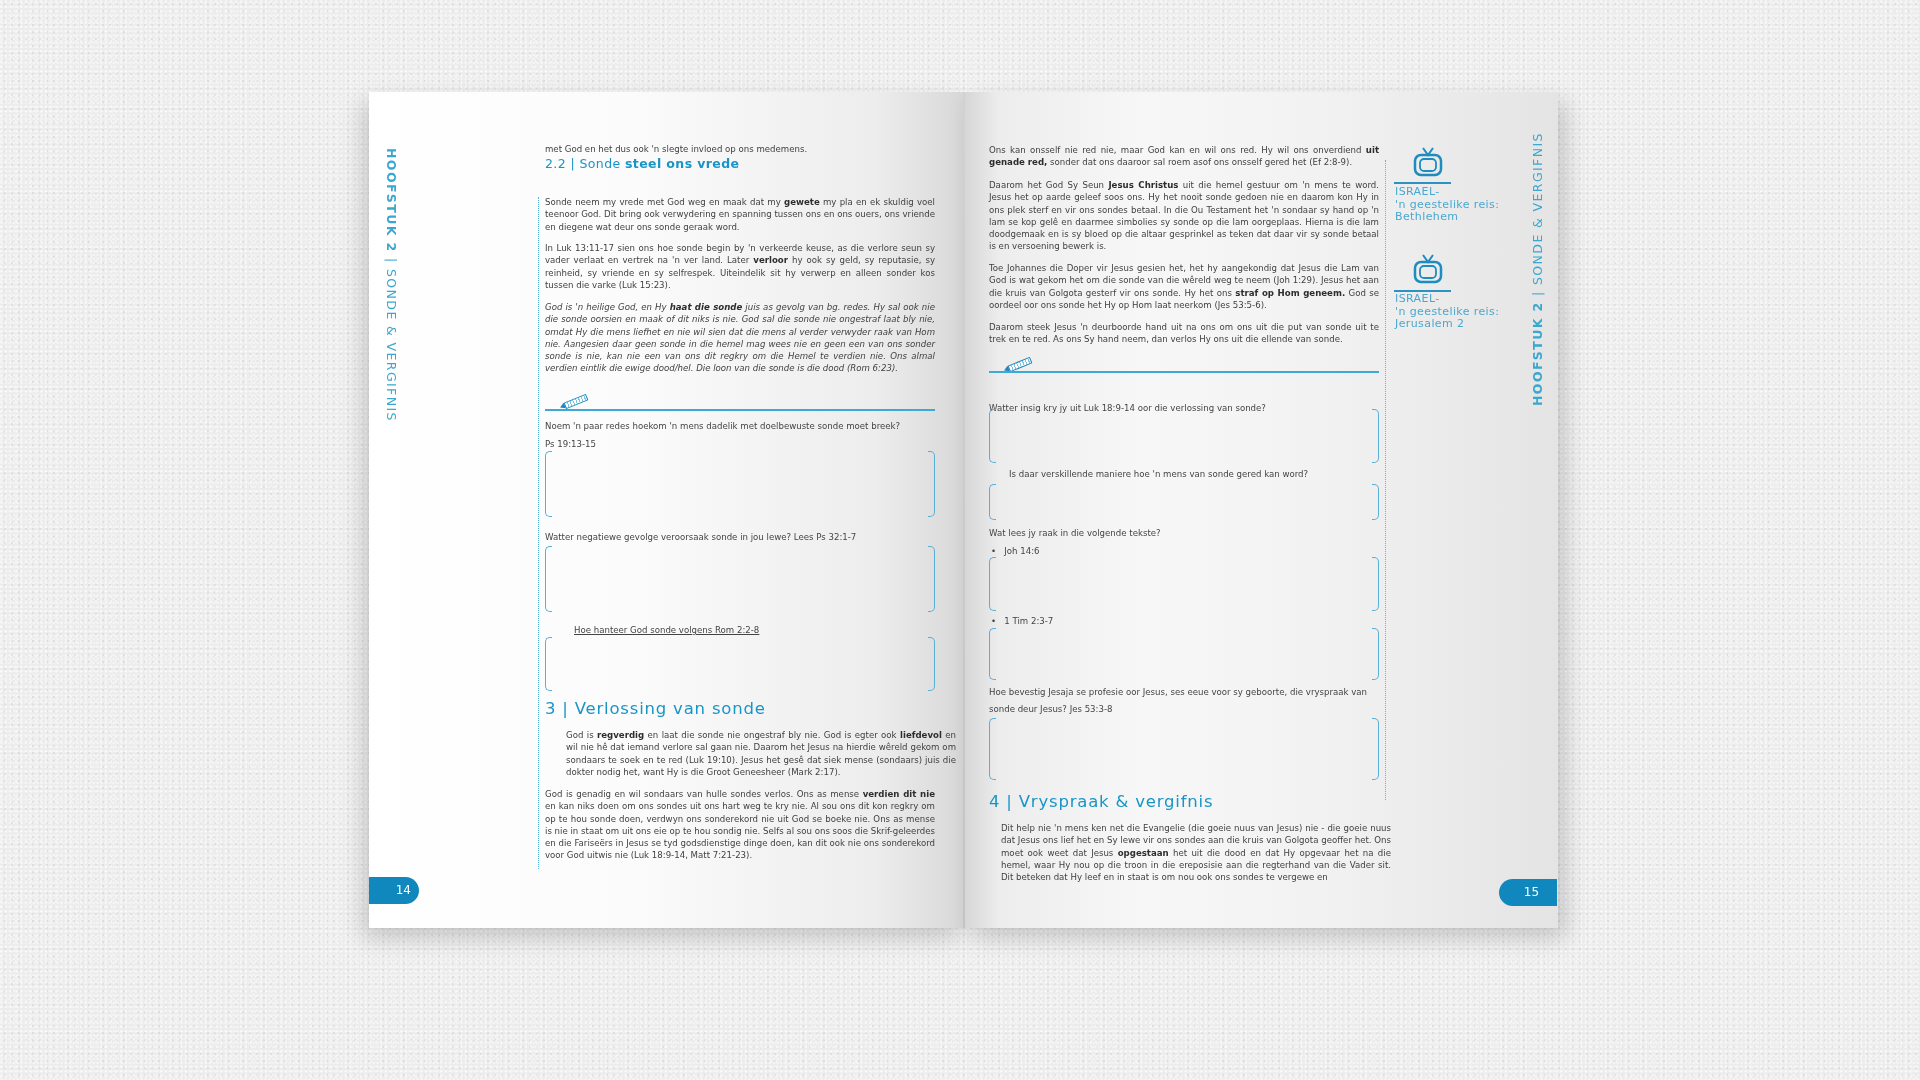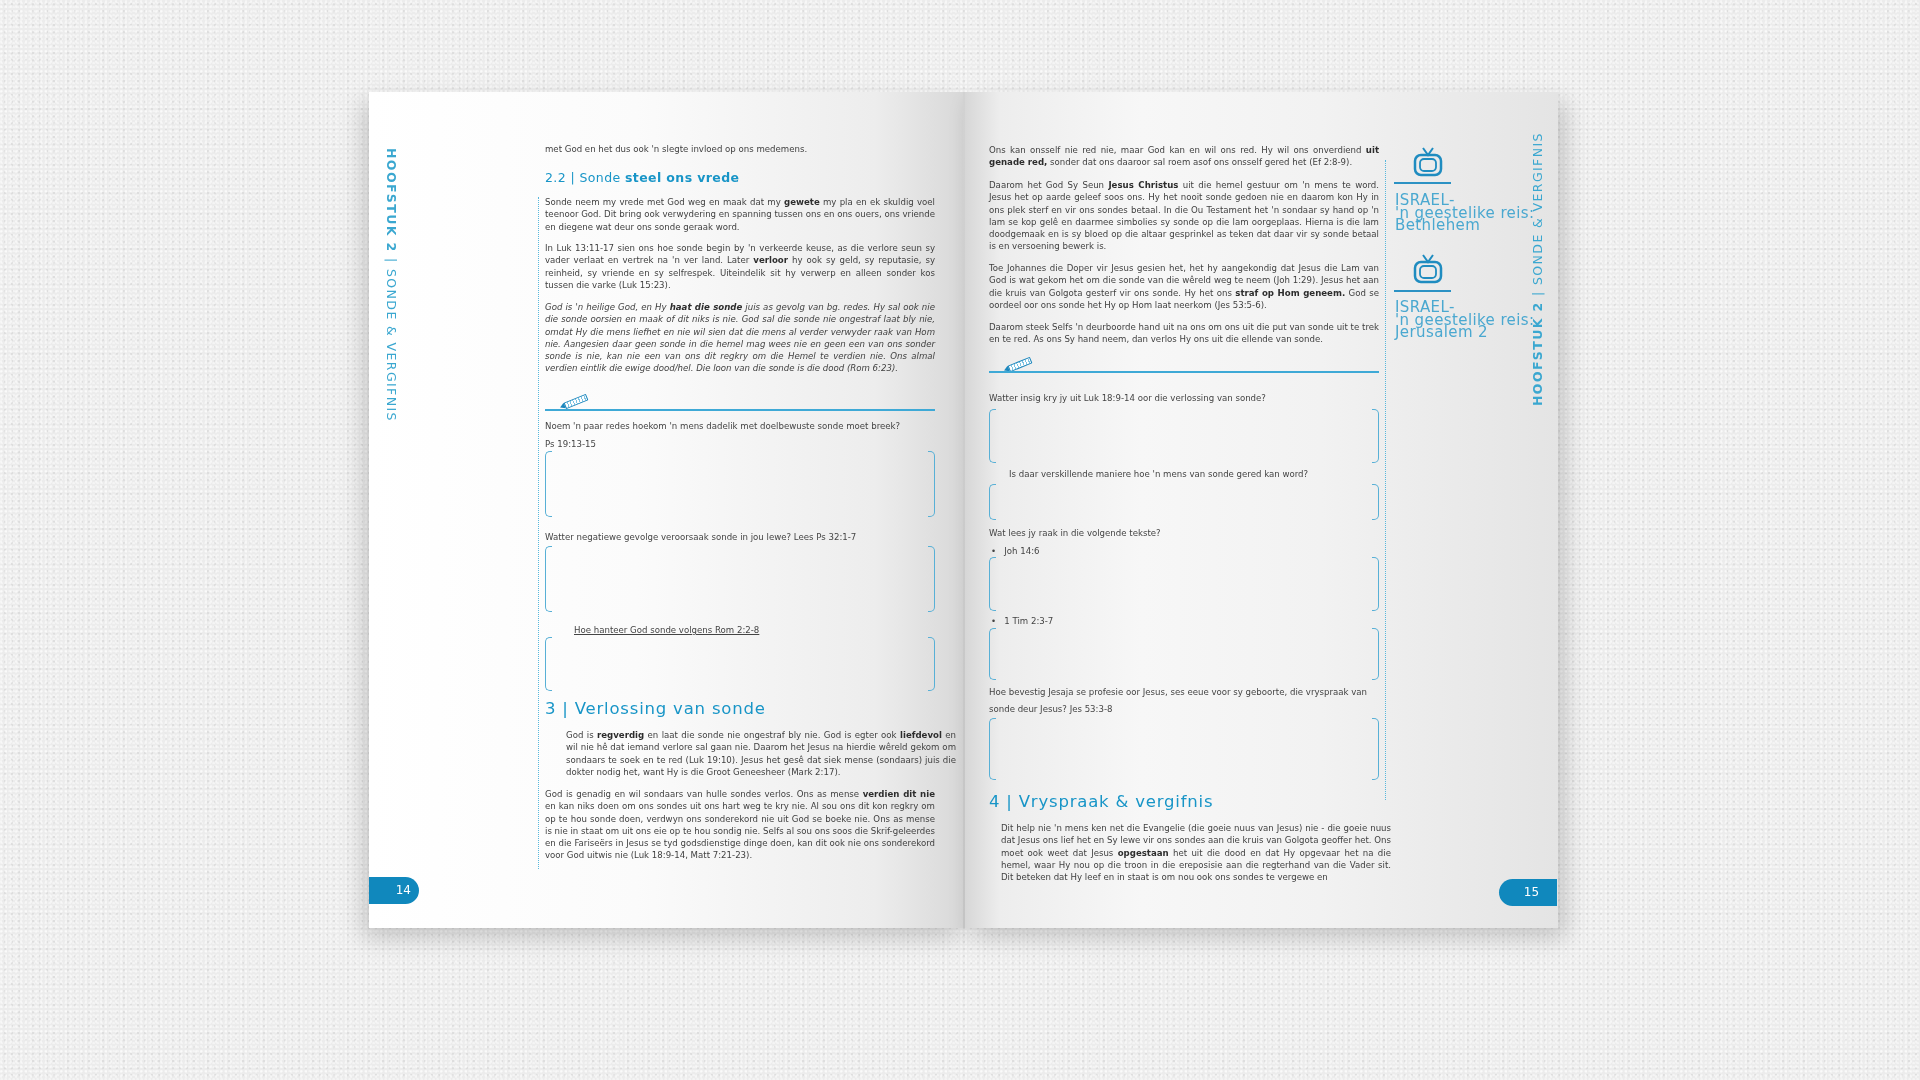--- a/index.html
+++ b/index.html
@@ -42,39 +42,39 @@
   .box:after{right:0;border-left:none;border-radius:0 5px 5px 0;}
   .rule{position:absolute;height:2px;background:#3ea9d6;}
   .pencil{position:absolute;width:22px;height:5px;border:1.3px solid #1a86bd;border-radius:1px;transform:rotate(-22deg);
     background:repeating-linear-gradient(90deg,#fff 0 2px,#7cc4e4 2px 3px);}
   .pencil:after{content:"";position:absolute;left:-6px;top:-1px;border-right:5px solid #1a86bd;border-top:3.5px solid transparent;border-bottom:3.5px solid transparent;}
   .pagenum{position:absolute;height:27px;background:#1088bd;color:#fff;font-size:12px;line-height:27px;text-align:center;}
   .pn-left{left:369px;top:877px;width:42px;border-radius:0 14px 14px 0;text-align:right;padding-right:8px;}
   .pn-right{left:1499px;top:879px;width:51px;border-radius:14px 0 0 14px;padding-left:7px;}
   .tv{position:absolute;}
   .side-rule{position:absolute;height:1.5px;background:#2c92c4;width:57px;}
-  .side-txt{position:absolute;font-size:15px;line-height:12.5px;color:#4aa8d0;letter-spacing:.4px;margin-top:8px;}
+  .side-txt{position:absolute;font-size:11px;line-height:12.5px;color:#4aa8d0;letter-spacing:.4px;}
   .bullet{position:absolute;font-size:8.6px;color:#444;white-space:nowrap;}
 </style>
 </head>
 <body>
 
 <div class="page page-left"></div>
 <div class="page page-right"></div>
 <div class="gutter"></div>
 
 <div class="vtitle vtitle-left">
   <b>HOOFSTUK 2</b><span> | SONDE &amp; VERGIFNIS</span>
 </div>
 
 <div class="dotline" style="left:538px;top:197px;height:672px;"></div>
 
 <div class="txt" style="left:545px;top:143px;width:400px;">met God en het dus ook 'n slegte invloed op ons medemens.</div>
 
-<div class="h2" style="left:545px;top:170px;">
+<div class="h2" style="left:545px;top:156px;">
   <span>2.2 | Sonde </span><b>steel ons vrede</b>
 </div>
 
 <div class="txt" style="left:545px;top:196px;width:390px;">
   <span>Sonde neem my vrede met God weg en maak dat my </span><b>gewete</b><span> my pla en ek skuldig voel teenoor God.  Dit bring ook verwydering en spanning tussen ons en ons ouers, ons vriende en diegene wat deur ons sonde geraak word.</span>
 </div>
 <div class="txt" style="left:545px;top:242px;width:390px;">
   <span>In Luk 13:11-17 sien ons hoe sonde begin by 'n verkeerde keuse, as die verlore seun sy vader verlaat en vertrek na 'n ver land.  Later </span><b>verloor</b><span> hy ook sy geld, sy reputasie, sy reinheid, sy vriende en sy selfrespek.  Uiteindelik sit hy verwerp en alleen sonder kos tussen die varke (Luk 15:23).</span>
 </div>
 <div class="txt" style="left:545px;top:301px;width:390px;font-style:italic;">
@@ -114,27 +114,27 @@
 <div class="txt" style="left:989px;top:144px;width:390px;">
   <span>Ons kan onsself nie red nie, maar God kan en wil ons red.  Hy wil ons onverdiend </span><b>uit genade red,</b><span> sonder dat ons daaroor sal roem asof ons onsself gered het (Ef 2:8-9).</span>
 </div>
 <div class="txt" style="left:989px;top:179px;width:390px;">
   <span>Daarom het God Sy Seun </span><b>Jesus Christus</b><span> uit die hemel gestuur om 'n mens te word.  Jesus het op aarde geleef soos ons. Hy het nooit sonde gedoen nie en daarom kon Hy in ons plek sterf en vir ons sondes betaal.  In die Ou Testament het 'n sondaar sy hand op 'n lam se kop gelê en daarmee simbolies sy sonde op die lam oorgeplaas.  Hierna is die lam doodgemaak en is sy bloed op die altaar gesprinkel as teken dat daar vir sy sonde betaal is en versoening bewerk is.</span>
 </div>
 <div class="txt" style="left:989px;top:262px;width:390px;">
   <span>Toe Johannes die Doper vir Jesus gesien het, het hy aangekondig dat Jesus die Lam van God is wat gekom het om die sonde van die wêreld weg te neem (Joh 1:29).  Jesus het aan die kruis van Golgota gesterf vir ons sonde.  Hy het ons </span><b>straf op Hom geneem.</b><span> God se oordeel oor ons sonde het Hy op Hom laat neerkom (Jes 53:5-6).</span>
 </div>
 <div class="txt" style="left:989px;top:321px;width:390px;">
-  <span>Daarom steek Selfs 'n deurboorde hand uit na ons om ons uit die put van sonde uit te trek en te red.  As ons Sy hand neem, dan verlos Hy ons uit die ellende van sonde.</span>
+  <span>Daarom steek Jesus 'n deurboorde hand uit na ons om ons uit die put van sonde uit te trek en te red.  As ons Sy hand neem, dan verlos Hy ons uit die ellende van sonde.</span>
 </div>
 
 <div class="pencil" style="left:1008px;top:361px;"></div>
 <div class="rule" style="left:989px;top:371px;width:390px;"></div>
 
-<div class="q" style="left:989px;top:393px;">Watter insig kry jy uit Luk 18:9-14 oor die verlossing van sonde?</div>
+<div class="q" style="left:989px;top:403px;">Watter insig kry jy uit Luk 18:9-14 oor die verlossing van sonde?</div>
 <div class="box" style="left:989px;top:409px;width:390px;height:54px;"></div>
 
 <div class="q" style="left:989px;top:469px;padding-left:20px;">Is daar verskillende maniere hoe 'n mens van sonde gered kan word?</div>
 <div class="box" style="left:989px;top:484px;width:390px;height:36px;"></div>
 
 <div class="q" style="left:989px;top:528px;">Wat lees jy raak in die volgende tekste?</div>
 <div class="bullet" style="left:991px;top:546px;">•&nbsp;&nbsp;&nbsp;<span>Joh 14:6</span></div>
 <div class="box" style="left:989px;top:557px;width:390px;height:54px;"></div>
 <div class="bullet" style="left:991px;top:616px;">•&nbsp;&nbsp;&nbsp;<span>1 Tim 2:3-7</span></div>
 <div class="box" style="left:989px;top:628px;width:390px;height:52px;"></div>

